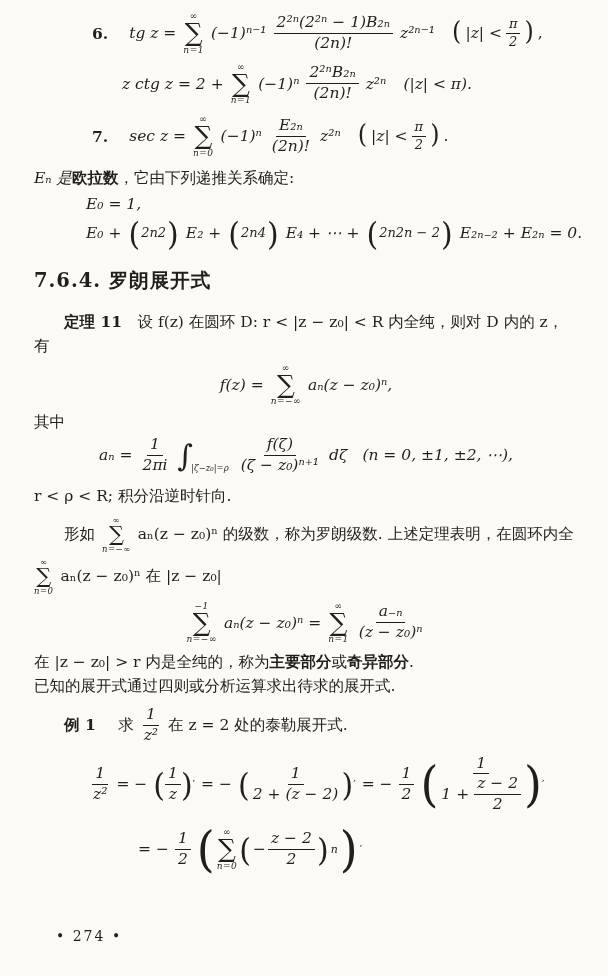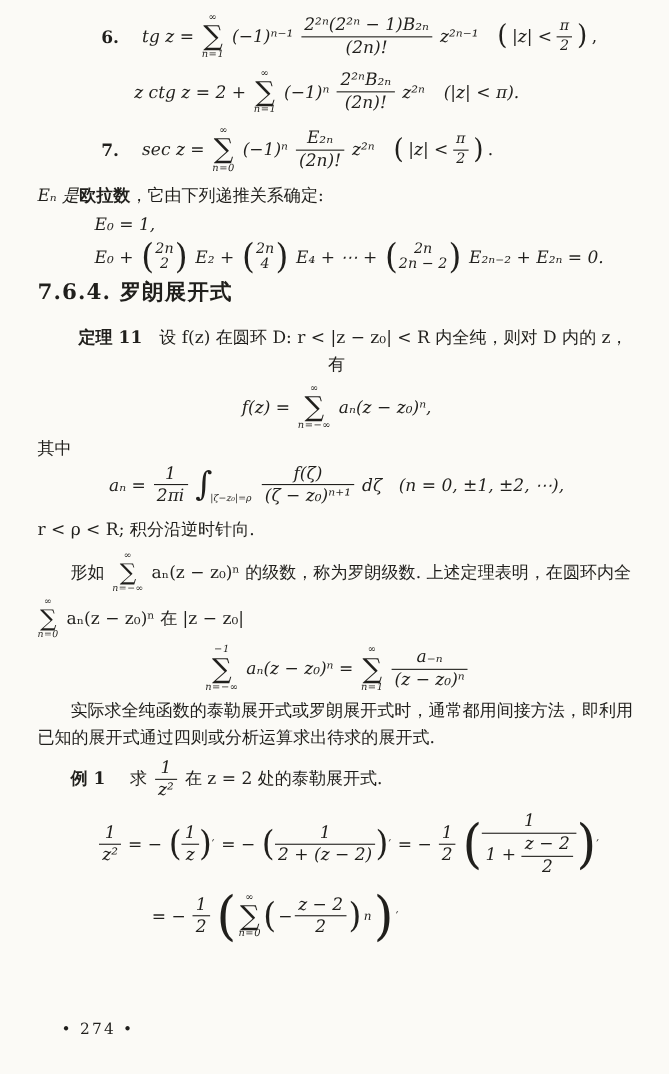--- a/index.html
+++ b/index.html
@@ -14,21 +14,21 @@
   }
   .page { padding:8px 30px 0 34px; position:relative; height:976px; }
   .mline { display:flex; align-items:center; gap:7px; white-space:nowrap; }
   .mline.center { justify-content:center; }
   .txt { line-height:1.55; }
   .mi { font-style:italic; }
   b { font-weight:bold; }
   .itemno { font-weight:bold; margin-right:14px; }
 
   
-  .frac { display:inline-flex; flex-direction:column; line-height:1.15; text-align:center; }
+  .frac { display:inline-flex; flex-direction:column; align-items:center; line-height:1.15; text-align:center; }
   .frac > .num { padding:0 3px 1px; border-bottom:1.4px solid #201f1c; }
   .frac > .den { padding:1px 3px 0; }
   .den-row { display:inline-flex; align-items:center; gap:5px; }
   .cfr { font-size:13px; }
 
   
   .sum { display:inline-flex; flex-direction:column; align-items:center; line-height:1; }
   .sum .lim { font-size:9px; font-style:italic; letter-spacing:0.5px; }
   .sum .sg { font-size:25px; line-height:0.9; padding:1px 0; }
   .sum.inline .sg { font-size:21px; }
@@ -41,21 +41,21 @@
 
   
   .bp { display:inline-block; font-weight:400; line-height:0.9; transform:scaleY(1.05); }
   .bp-s { font-size:24px; }
   .bp-m { font-size:30px; }
   .bp-l { font-size:46px; }
   .pr { font-size:11px; vertical-align:top; line-height:1; }
 
   
   .binom { display:inline-flex; align-items:center; }
-  .binom .bcol { display:inline-flex; flex-direction:column; align-items:center; line-height:1.1; font-size:13px; font-style:italic; padding:0 1px; }
+  .binom .bcol { display:inline-flex; flex-direction:row; align-items:center; line-height:1.1; font-size:13px; font-style:italic; padding:0 1px; }
   .cond { display:inline-flex; align-items:center; gap:4px; margin-left:10px; }
 
   .heading { font-size:19.5px; font-weight:bold; letter-spacing:1px; }
   .footer { position:absolute; left:56px; top:928px; font-size:14px; letter-spacing:2px; }
 </style>
 </head>
 <body>
 
 <div class="page">
 
@@ -156,23 +156,23 @@
       <span class="bp bp-m">(</span>
       <span class="bcol">
         <span>2n</span>
         <span>2n − 2</span>
       </span>
       <span class="bp bp-m">)</span>
     </span>
     <span class="mi">E₂ₙ₋₂ + E₂ₙ = 0.</span>
   </div>
 
-  <h2 class="heading" style="margin-top:4px;">7.6.4. 罗朗展开式</h2>
-
-  <p class="txt" style="margin-top:16px; text-indent:30px;text-align:center;">
+  <h2 class="heading" style="margin-top:20px;">7.6.4. 罗朗展开式</h2>
+
+  <p class="txt" style="margin-top:16px; text-indent:30px;">
     <b>定理 11</b><span>　设 f(z) 在圆环 D: r &lt; |z − z₀| &lt; R 内全纯，则对 D 内的 z，有</span>
   </p>
 
   <div class="mline center" style="margin-top:6px;">
     <span class="mi">f(z) =</span>
     <span class="sum">
       <span class="lim">∞</span>
       <span class="sg">∑</span>
       <span class="lim">n=−∞</span>
     </span>
@@ -232,22 +232,24 @@
       <span class="lim">∞</span>
       <span class="sg">∑</span>
       <span class="lim">n=1</span>
     </span>
     <span class="frac">
       <span class="num mi">a₋ₙ</span>
       <span class="den mi">(z − z₀)ⁿ</span>
     </span>
   </div>
 
-
-  <p class="txt" style="margin-top:4px; text-indent:30px;">实际求全纯函数的泰勒展开式或罗朗展开式时，通常都用间接方法，即利用</p>
+  <p class="txt" style="margin-top:6px;">
+    <span>在 |z − z₀| &gt; r 内是全纯的，称为</span><b>主要部分</b><span>或</span><b>奇异部分</b><span>.</span>
+  </p>
+
   <p class="txt">已知的展开式通过四则或分析运算求出待求的展开式.</p>
 
   <div class="mline" style="margin:8px 0 0 30px;">
     <b>例 1</b>
     <span>　求</span>
     <span class="frac">
       <span class="num mi">1</span>
       <span class="den mi">z²</span>
     </span>
     <span>在 z = 2 处的泰勒展开式.</span>

